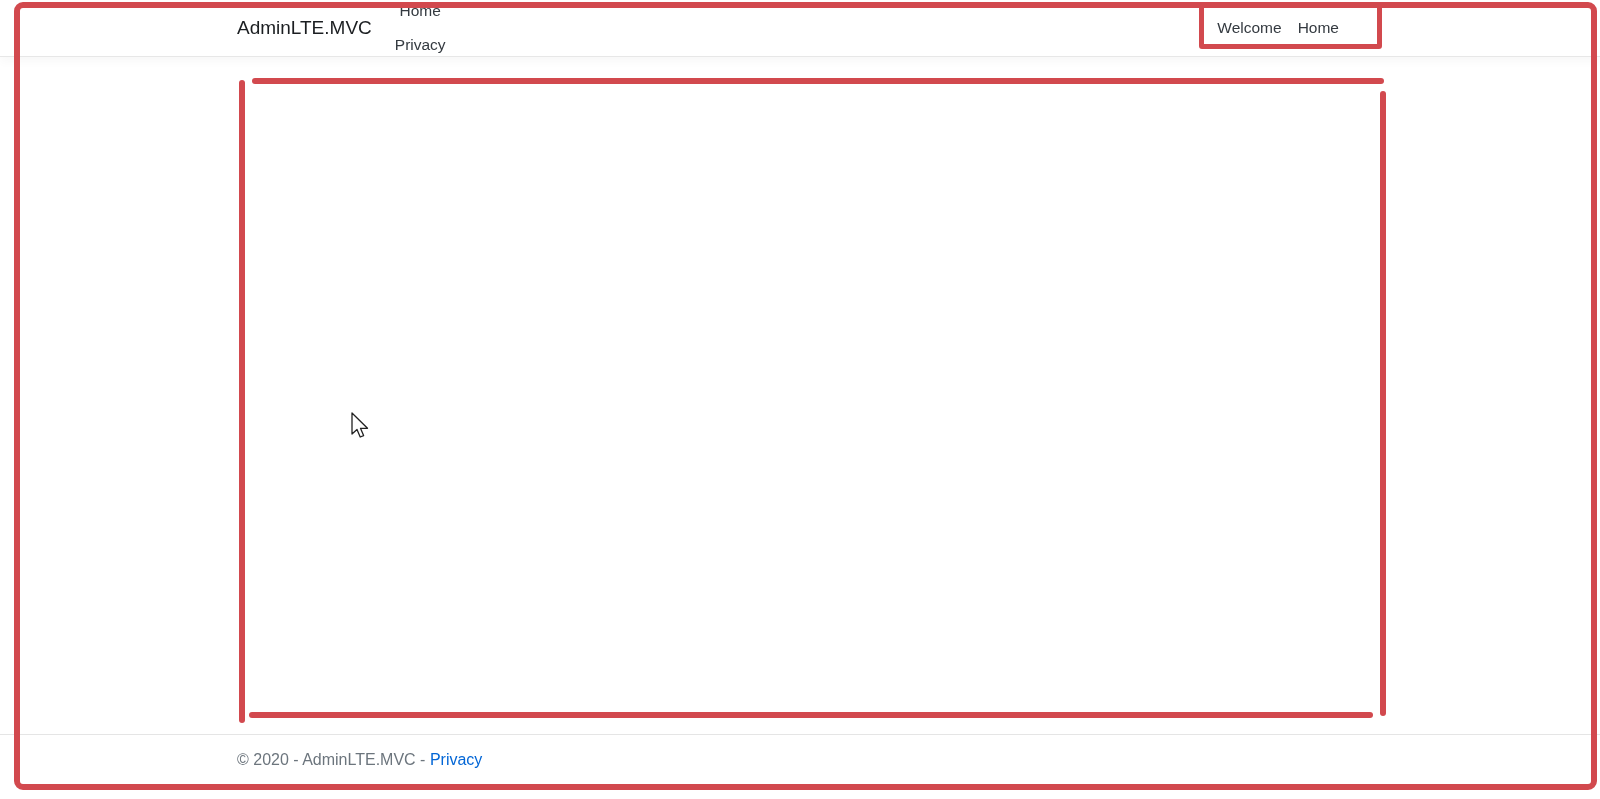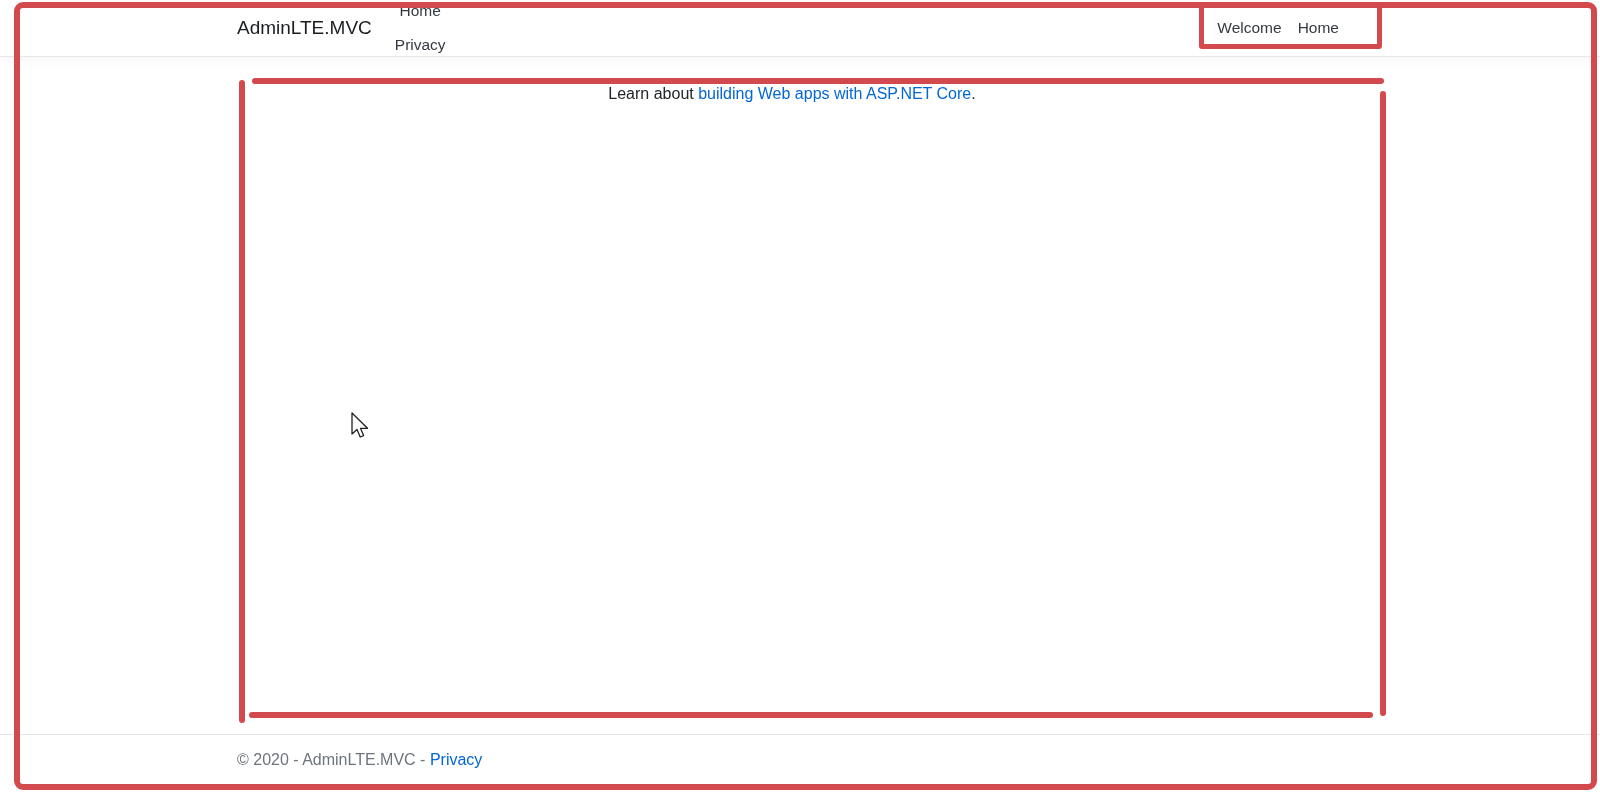--- a/index.html
+++ b/index.html
@@ -157,22 +157,20 @@
           <a class="nav-link">Welcome</a>
         </li>
       <li>
           <a class="nav-link">Home</a>
         </li>
     </ul>
   </div>
 </nav>
 
 <main class="hero">
-  <p class="subtitle"><span>Learn about</span>
-    <a>building Web apps with ASP.NET Core</a><span>.</span></p>
 </main>
 
 <footer class="footer">
   <div class="footer-inner">
     <span>© 2020 - AdminLTE.MVC -</span>
     <a>Privacy</a>
   </div>
 </footer>
 
 <div class="annotation page-outline"></div>

